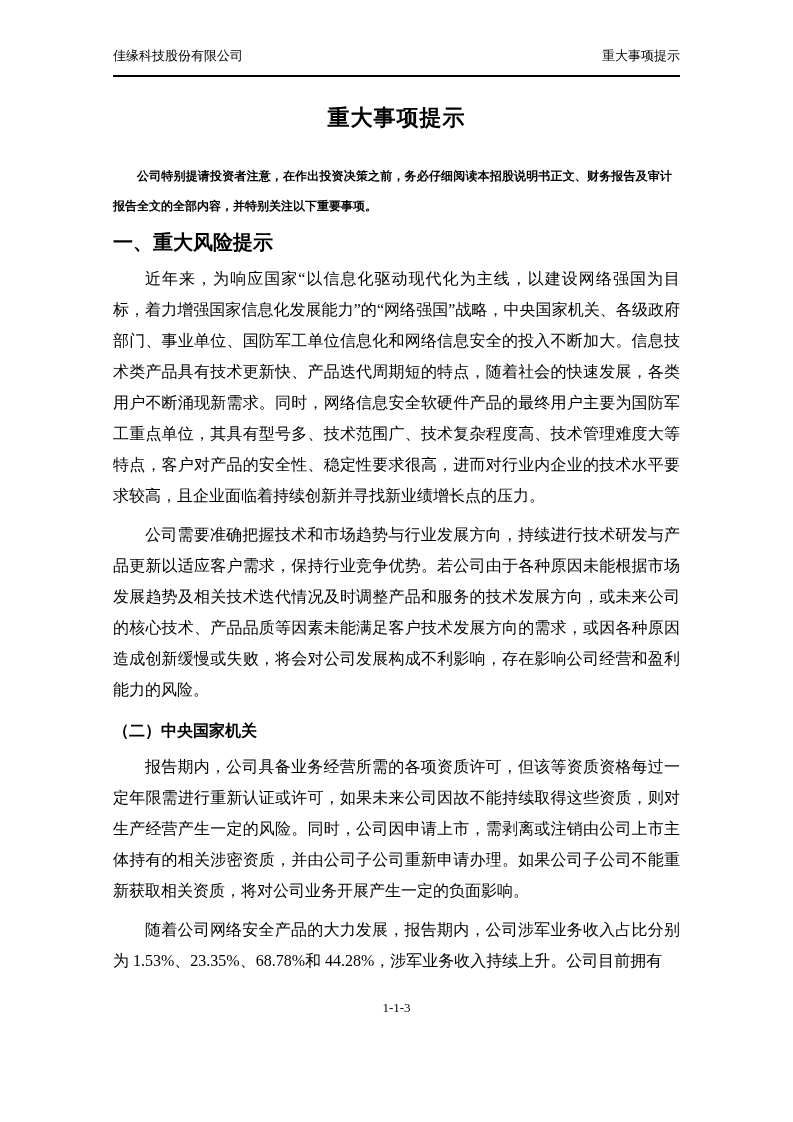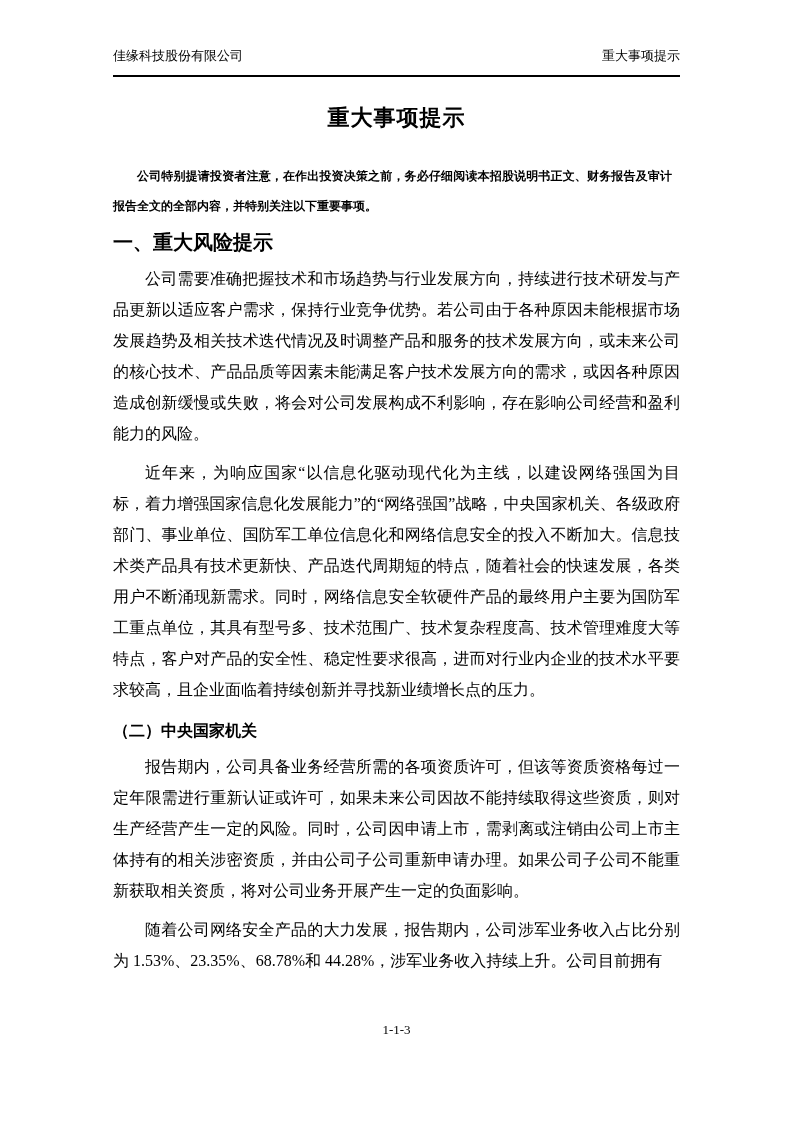--- a/index.html
+++ b/index.html
@@ -61,21 +61,21 @@
   }
   .body-para {
     font-size: 16px;
     line-height: 31px;
     margin: 8px 0 0 0;
     text-indent: 2em;
     text-align: justify;
   }
   .page-footer {
     position: absolute;
-    top: 1022px;
+    top: 1000px;
     left: 0;
     right: 0;
     text-align: center;
     font-size: 13px;
     line-height: 15px;
   }
 </style>
 </head>
 <body>
 
@@ -86,23 +86,23 @@
     <span>重大事项提示</span>
   </div>
 
   <h1 class="doc-title">重大事项提示</h1>
 
   <p class="intro-para">公司特别提请投资者注意，在作出投资决策之前，务必仔细阅读本招股说明书正文、财务报告及审计报告全文的全部内容，并特别关注以下重要事项。</p>
 
   <h2 class="section-heading">一、重大风险提示</h2>
 
 
+  <p class="body-para">近年来，为响应国家“以信息化驱动现代化为主线，以建设网络强国为目标，着力增强国家信息化发展能力”的“网络强国”战略，中央国家机关、各级政府部门、事业单位、国防军工单位信息化和网络信息安全的投入不断加大。信息技术类产品具有技术更新快、产品迭代周期短的特点，随着社会的快速发展，各类用户不断涌现新需求。同时，网络信息安全软硬件产品的最终用户主要为国防军工重点单位，其具有型号多、技术范围广、技术复杂程度高、技术管理难度大等特点，客户对产品的安全性、稳定性要求很高，进而对行业内企业的技术水平要求较高，且企业面临着持续创新并寻找新业绩增长点的压力。</p>
+
   <p class="body-para">公司需要准确把握技术和市场趋势与行业发展方向，持续进行技术研发与产品更新以适应客户需求，保持行业竞争优势。若公司由于各种原因未能根据市场发展趋势及相关技术迭代情况及时调整产品和服务的技术发展方向，或未来公司的核心技术、产品品质等因素未能满足客户技术发展方向的需求，或因各种原因造成创新缓慢或失败，将会对公司发展构成不利影响，存在影响公司经营和盈利能力的风险。</p>
-
-  <p class="body-para">近年来，为响应国家“以信息化驱动现代化为主线，以建设网络强国为目标，着力增强国家信息化发展能力”的“网络强国”战略，中央国家机关、各级政府部门、事业单位、国防军工单位信息化和网络信息安全的投入不断加大。信息技术类产品具有技术更新快、产品迭代周期短的特点，随着社会的快速发展，各类用户不断涌现新需求。同时，网络信息安全软硬件产品的最终用户主要为国防军工重点单位，其具有型号多、技术范围广、技术复杂程度高、技术管理难度大等特点，客户对产品的安全性、稳定性要求很高，进而对行业内企业的技术水平要求较高，且企业面临着持续创新并寻找新业绩增长点的压力。</p>
 
   <h3 class="subsection-heading">（二）中央国家机关</h3>
 
   <p class="body-para">报告期内，公司具备业务经营所需的各项资质许可，但该等资质资格每过一定年限需进行重新认证或许可，如果未来公司因故不能持续取得这些资质，则对生产经营产生一定的风险。同时，公司因申请上市，需剥离或注销由公司上市主体持有的相关涉密资质，并由公司子公司重新申请办理。如果公司子公司不能重新获取相关资质，将对公司业务开展产生一定的负面影响。</p>
 
   <p class="body-para">随着公司网络安全产品的大力发展，报告期内，公司涉军业务收入占比分别为 1.53%、23.35%、68.78%和 44.28%，涉军业务收入持续上升。公司目前拥有</p>
 
   <div class="page-footer">
     <span>1-1-3</span>
   </div>

